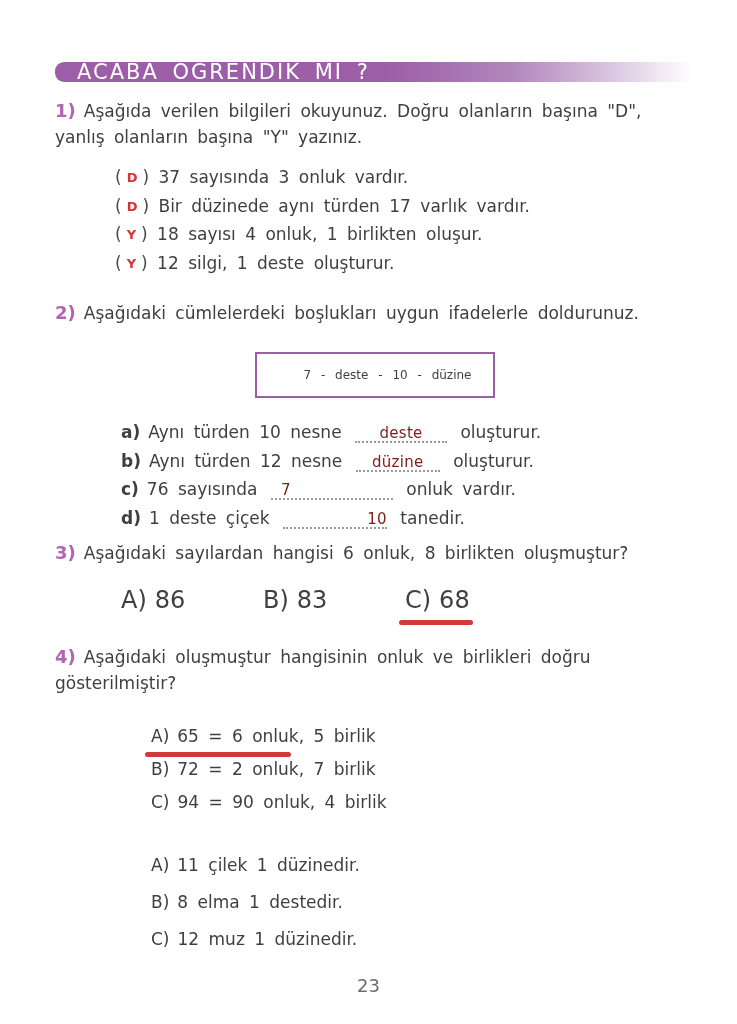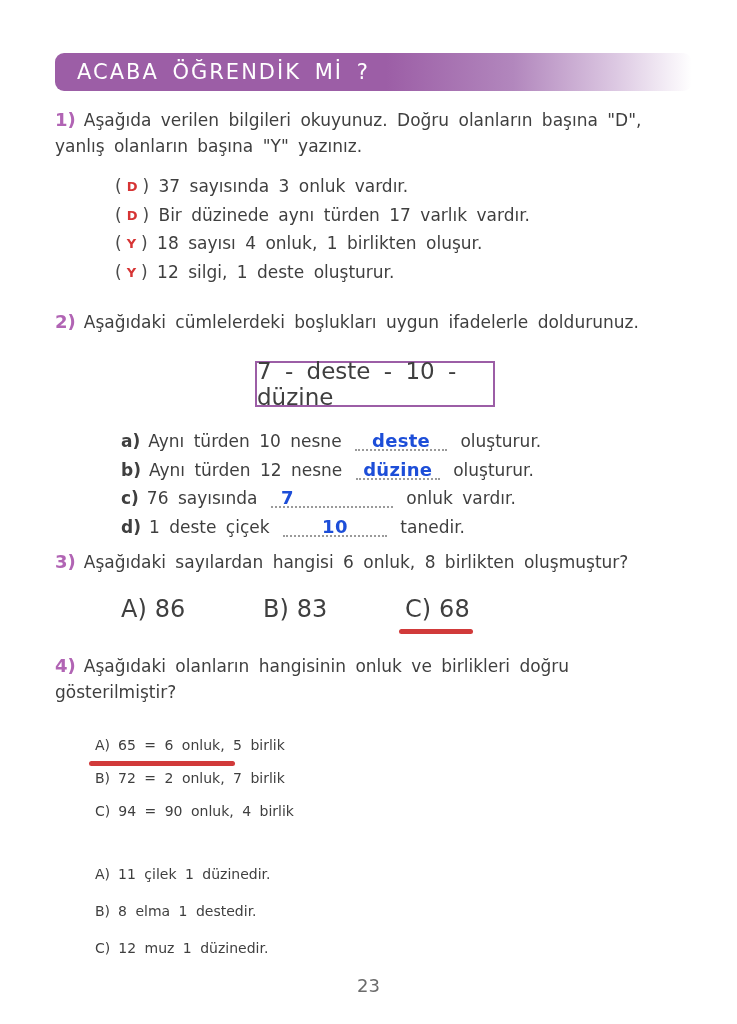--- a/index.html
+++ b/index.html
@@ -8,25 +8,25 @@
     background:#ffffff;
     font-family:"DejaVu Sans","Liberation Sans",sans-serif;
     color:#3f3f3f;
     position:relative;
     overflow:hidden;
   }
   .content{padding:53px 42px 0 55px;}
 
   
   .banner{
-    height:38px;width:637px;
+    height:20px;width:637px;
     border-radius:9px;
     background:linear-gradient(to right,#9c5ea6 0%,#9c5ea6 52%,#b287bd 72%,#dcc8e2 88%,#ffffff 100%);
     display:flex;align-items:center;
-    padding-left:22px;box-sizing:border-box;
+    padding-left:22px;box-sizing:border-box;margin-top:9px;
   }
   .banner-title{
     color:#ffffff;font-size:21px;letter-spacing:2px;word-spacing:5px;font-weight:500;
   }
 
   
   .q{margin-top:16px;font-size:17px;line-height:26px;word-spacing:4px;}
   .q-num{color:#b164b4;font-size:18px;font-weight:600;margin-right:8px;}
   .q-text{color:#3f3f3f;}
   .q1-wrap{padding-right:8px;}
@@ -37,43 +37,43 @@
   .paren{color:#4a4a4a;font-size:17px;}
   .tf-answer{color:#d63434;font-weight:bold;font-size:13px;padding:0 5px;position:relative;top:-1px;}
 
   
   .word-bank{
     margin:26px auto 0 auto;
     width:236px;height:42px;
     border:2px solid #9c5ea6;
     display:flex;align-items:center;justify-content:center;
   }
-  .word-bank-text{font-size:23px;word-spacing:6px;color:#3f3f3f;}
+  .word-bank-text{font-size:12px;word-spacing:6px;color:#3f3f3f;margin-left:25px;}
 
   
   .fill-list{margin:20px 0 0 66px;}
   .fill-row{font-size:17px;line-height:28.5px;word-spacing:4px;white-space:nowrap;}
   .item-letter{font-weight:bold;margin-right:8px;}
   .blank{
     display:inline-block;
     border-bottom:2px dotted #9a9a9a;
     text-align:center;
     margin:0 4px;
     line-height:15px;
   }
-  .blank .ans{color:#1d4ed8;font-weight:bold;font-size:18px;letter-spacing:.3px;}
+  .blank .ans{color:#7f1d1d;font-weight:normal;font-size:15px;letter-spacing:.3px;}
   .blank-a{min-width:92px;}
   .blank-b{min-width:84px;}
   .blank-c{min-width:112px;text-align:left;padding-left:10px;}
-  .blank-d{min-width:104px;}
+  .blank-d{min-width:104px;text-align:right;}
 
   
   .opts-inline{margin:20px 0 0 66px;font-size:24px;word-spacing:4px;}
   .opt-inline{display:inline-block;margin-right:66px;}
-  .opts-stack{margin:24px 0 0 40px;font-size:14px;word-spacing:4px;}
+  .opts-stack{margin:24px 0 0 96px;font-size:17px;word-spacing:4px;}
   .opt-row{line-height:33px;position:relative;width:fit-content;white-space:nowrap;}
   .opt-label{margin-right:8px;}
   .rel{position:relative;display:inline-block;}
   .red-underline{
     position:absolute;background:#d13a3a;border-radius:3px;height:5px;
   }
   .u-q3{left:-6px;width:74px;bottom:-11px;}
   .u-q4{left:-6px;width:146px;bottom:-4px;}
   .q4-block{margin-top:24px;}
   .q5-optrow{line-height:37px;}
@@ -154,21 +154,21 @@
     <span class="opt-inline">
       <span class="opt-label">B)</span><span>83</span>
     </span>
     <span class="opt-inline rel">
       <span class="opt-label">C)</span><span>68</span>
       <span class="red-underline u-q3"></span>
     </span>
   </div>
 
   <div class="q" style="margin-top:30px;">
-    <span class="q-num">4)</span><span class="q-text">Aşağıdaki olanların hangisinin onluk ve birlikleri doğru gösterilmiştir?</span>
+    <span class="q-num">4)</span><span class="q-text">Aşağıdaki oluşmuştur hangisinin onluk ve birlikleri doğru gösterilmiştir?</span>
   </div>
   <div class="opts-stack q4-block">
     <div class="opt-row">
       <span class="opt-label">A)</span><span>65 = 6 onluk, 5 birlik</span>
       <span class="red-underline u-q4"></span>
     </div>
     <div class="opt-row">
       <span class="opt-label">B)</span><span>72 = 2 onluk, 7 birlik</span>
     </div>
     <div class="opt-row">

